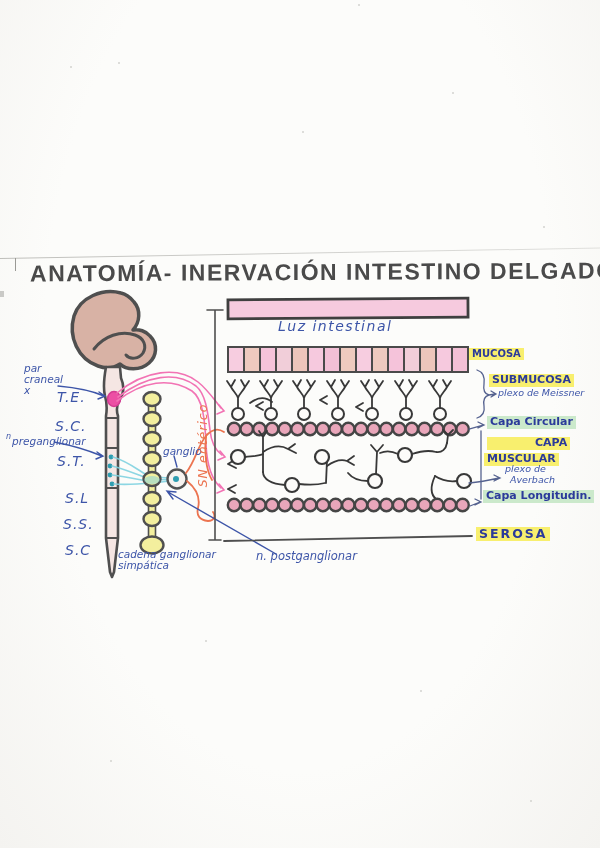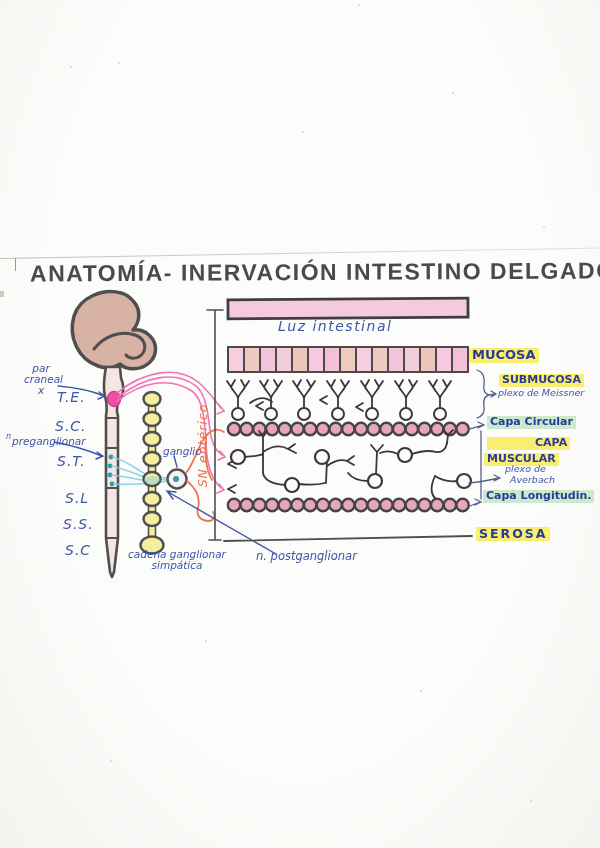--- a/index.html
+++ b/index.html
@@ -23,21 +23,21 @@
   .title{
     position:absolute; left:30px; top:259px; width:540px;
     font-family:"Liberation Sans", sans-serif;
     font-size:23px; letter-spacing:1.5px; color:#4a4a4a; font-weight:bold;
     transform:rotate(-0.3deg); white-space:nowrap;
   }
   .lbl{position:absolute; color:var(--ink-blue); font-style:italic; line-height:1.05; white-space:nowrap;}
   .seg{font-size:14px; letter-spacing:1px;}
   .small{font-size:10.5px;}
   .tiny{font-size:9.5px;}
-  .center{text-align:center;}
+  .center{text-align:left;}
   .orange-lbl{
     position:absolute; left:144px; top:438px; width:116px; text-align:center;
     color:var(--sympathetic-orange); font-size:12.5px; font-style:italic;
     letter-spacing:1px; transform:rotate(-90deg); white-space:nowrap;
   }
   .luz{font-size:14px; letter-spacing:1.5px;}
   .hl{position:absolute; font-weight:bold; color:var(--label-navy); padding:0 3px;
       white-space:nowrap; line-height:1.15;}
   .hl-y{background:var(--highlight-yellow);}
   .hl-g{background:var(--highlight-green);}
@@ -291,22 +291,22 @@
     <div>cadena ganglionar</div>
     <div>simpática</div>
   </div>
 
   <div class="lbl small" style="left:256px;top:550px;font-size:11.5px;">n. postganglionar</div>
 
   <div class="orange-lbl">SN entérico</div>
 
   <div class="lbl luz" style="left:278px;top:319px;">Luz intestinal</div>
 
-  <div class="hl hl-y" style="left:469px;top:348px;font-size:13px;">MUCOSA</div>
-  <div class="hl hl-y" style="left:489px;top:374px;font-size:11px;margin-left:10px;">SUBMUCOSA</div>
+  <div class="hl hl-y" style="left:469px;top:348px;font-size:10px;">MUCOSA</div>
+  <div class="hl hl-y" style="left:489px;top:374px;font-size:11px;">SUBMUCOSA</div>
   <div class="lbl tiny" style="left:498px;top:388px;">plexo de Meissner</div>
   <div class="hl hl-g" style="left:487px;top:416px;font-size:11px;">Capa Circular</div>
   <div class="hl hl-y" style="left:487px;top:437px;font-size:11px;padding-left:48px;">CAPA</div>
   <div class="hl hl-y" style="left:484px;top:453px;font-size:11px;">MUSCULAR</div>
   <div class="lbl tiny" style="left:505px;top:464px;text-align:center;">plexo de</div>
   <div class="lbl tiny" style="left:510px;top:475px;">Averbach</div>
   <div class="hl hl-g" style="left:483px;top:490px;font-size:11px;">Capa Longitudin.</div>
   <div class="hl hl-y" style="left:476px;top:527px;font-size:12.5px;letter-spacing:2px;">SEROSA</div>
 
   <div class="speck" style="left:118px;top:62px;"></div>

